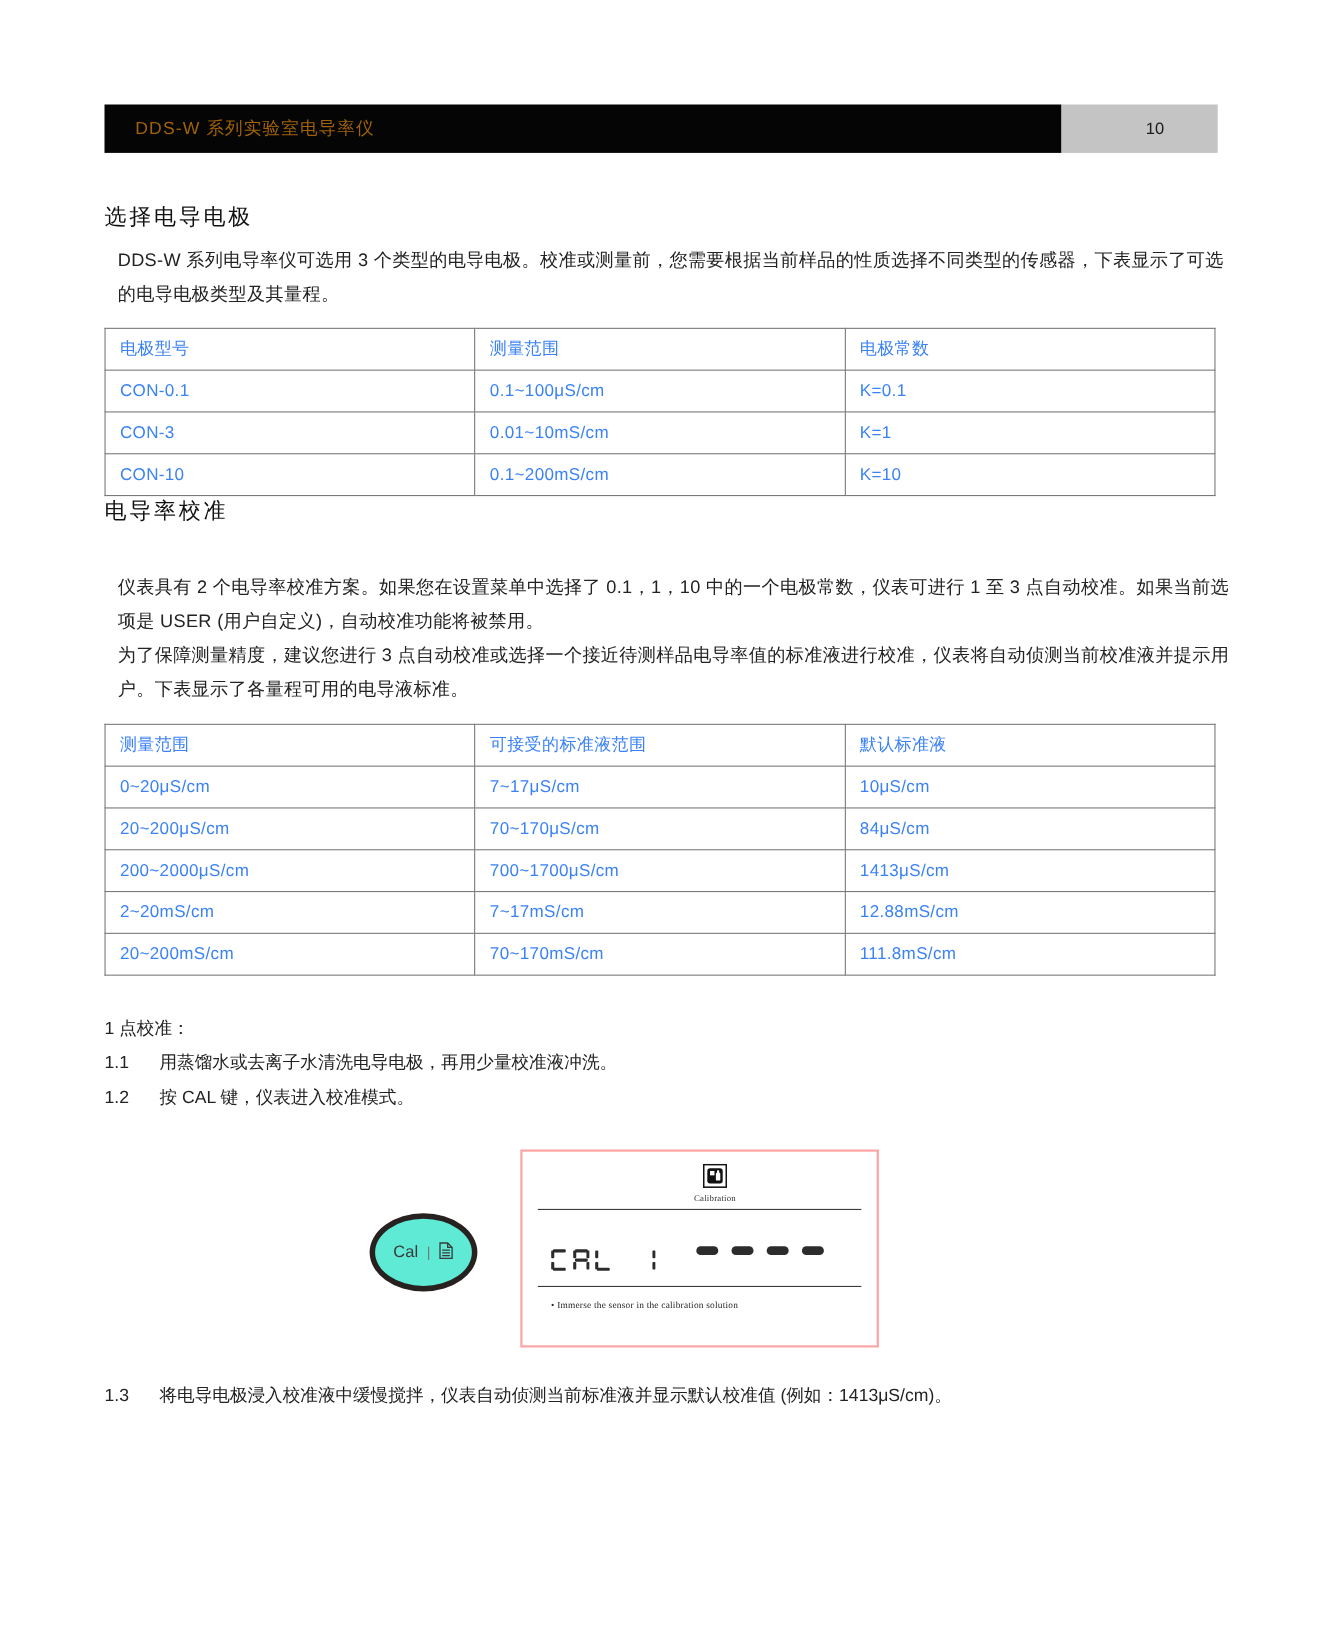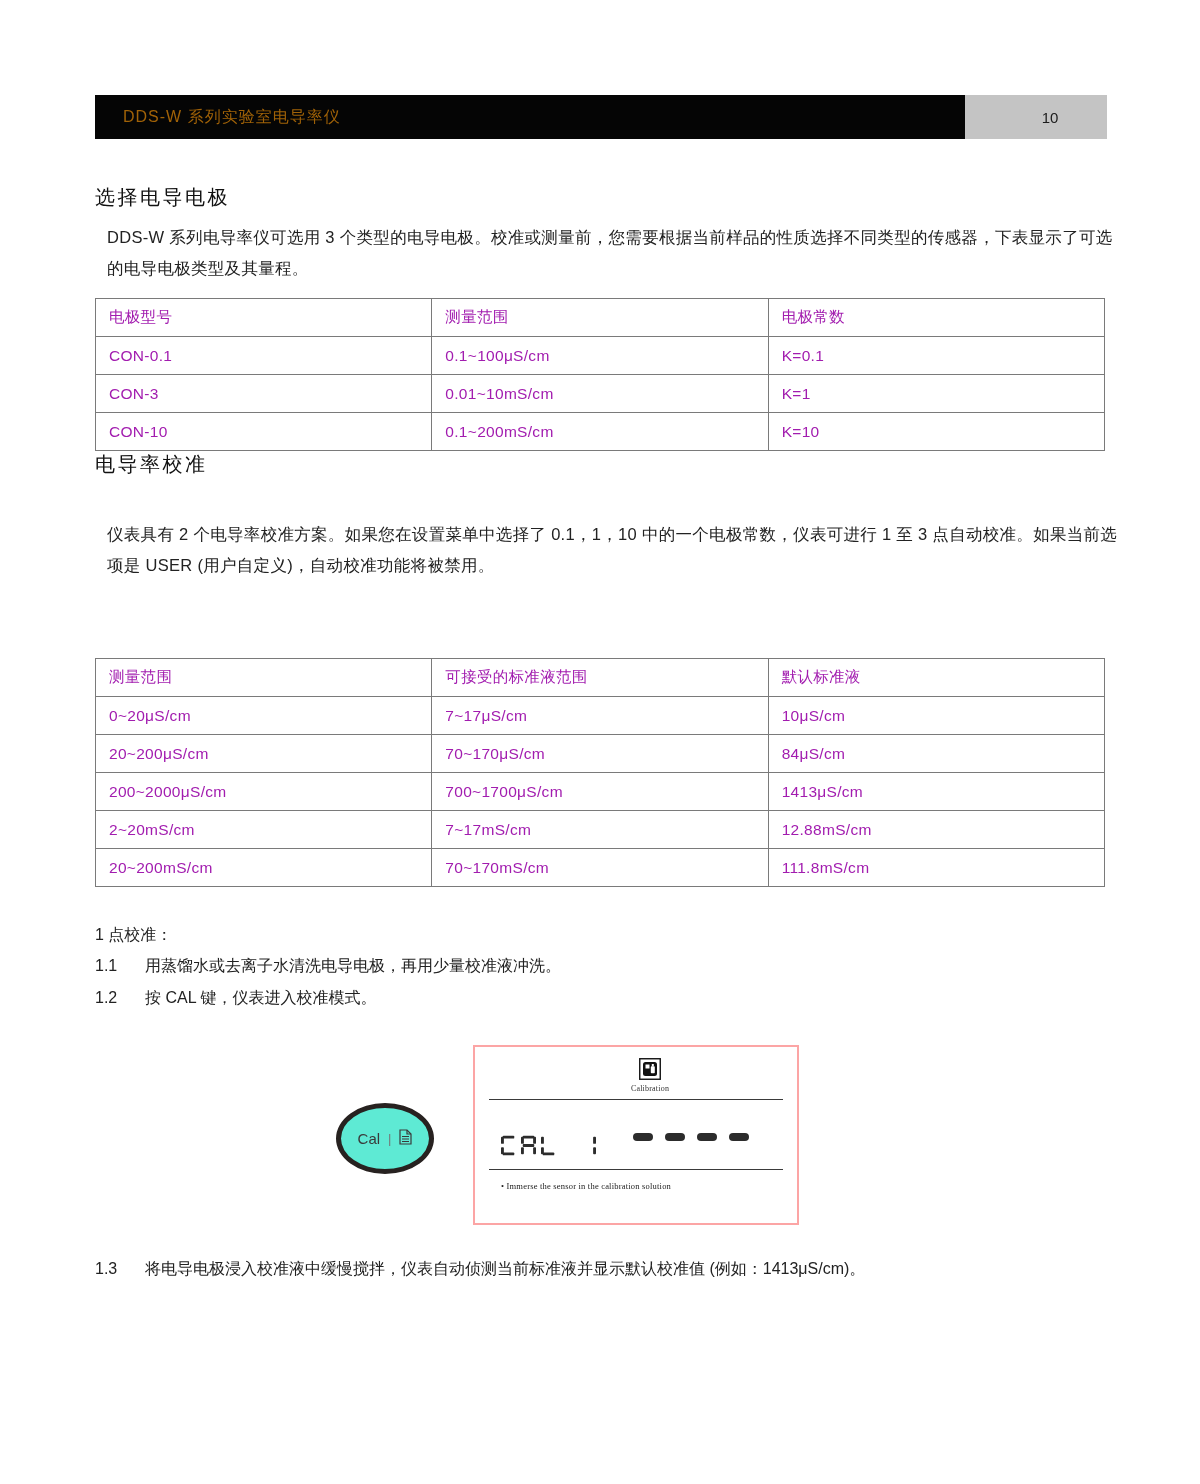--- a/index.html
+++ b/index.html
@@ -20,21 +20,21 @@
 
   
   .para{position:absolute;left:95px;width:1012px;font-size:16.5px;line-height:31px;
         letter-spacing:0.3px;color:#222;margin-left:12px;}
   #para1{top:222px;}
   #para2{top:519px;}
   .para p{margin:0;}
 
   
   table{position:absolute;left:95px;width:1010px;border-collapse:collapse;table-layout:fixed;
-        font-size:15.5px;color:#a21caf;}
+        font-size:15.5px;color:#3b82f6;}
   #table1{top:298px;}
   #table2{top:658px;}
   th,td{border:1px solid #7a7a7a;height:37px;padding:0 6px 0 13px;text-align:left;
         font-weight:normal;vertical-align:middle;letter-spacing:0.3px;}
 
   
   .steps-heading{position:absolute;left:95px;top:925px;font-size:16px;color:#222;}
   .step{position:absolute;left:95px;width:1012px;font-size:16px;color:#222;}
   #step1{top:956px;}
   #step2{top:988px;}
@@ -102,20 +102,21 @@
         <td>CON-10</td>
         <td>0.1~200mS/cm</td>
         <td>K=10</td>
       </tr>
     </tbody>
   </table>
 
   <div class="sec-title" id="sec2-title">电导率校准</div>
   <div class="para" id="para2">
     <p>仪表具有 2 个电导率校准方案。如果您在设置菜单中选择了 0.1，1，10 中的一个电极常数，仪表可进行 1 至 3 点自动校准。如果当前选项是 USER (用户自定义)，自动校准功能将被禁用。</p>
+    <p>为了保障测量精度，建议您进行 3 点自动校准或选择一个接近待测样品电导率值的标准液进行校准，仪表将自动侦测当前校准液并提示用户。下表显示了各量程可用的电导液标准。</p>
   </div>
 
   <table id="table2">
     <tbody>
       <tr>
         <th>测量范围</th>
         <th>可接受的标准液范围</th>
         <th>默认标准液</th>
       </tr>
       <tr>

